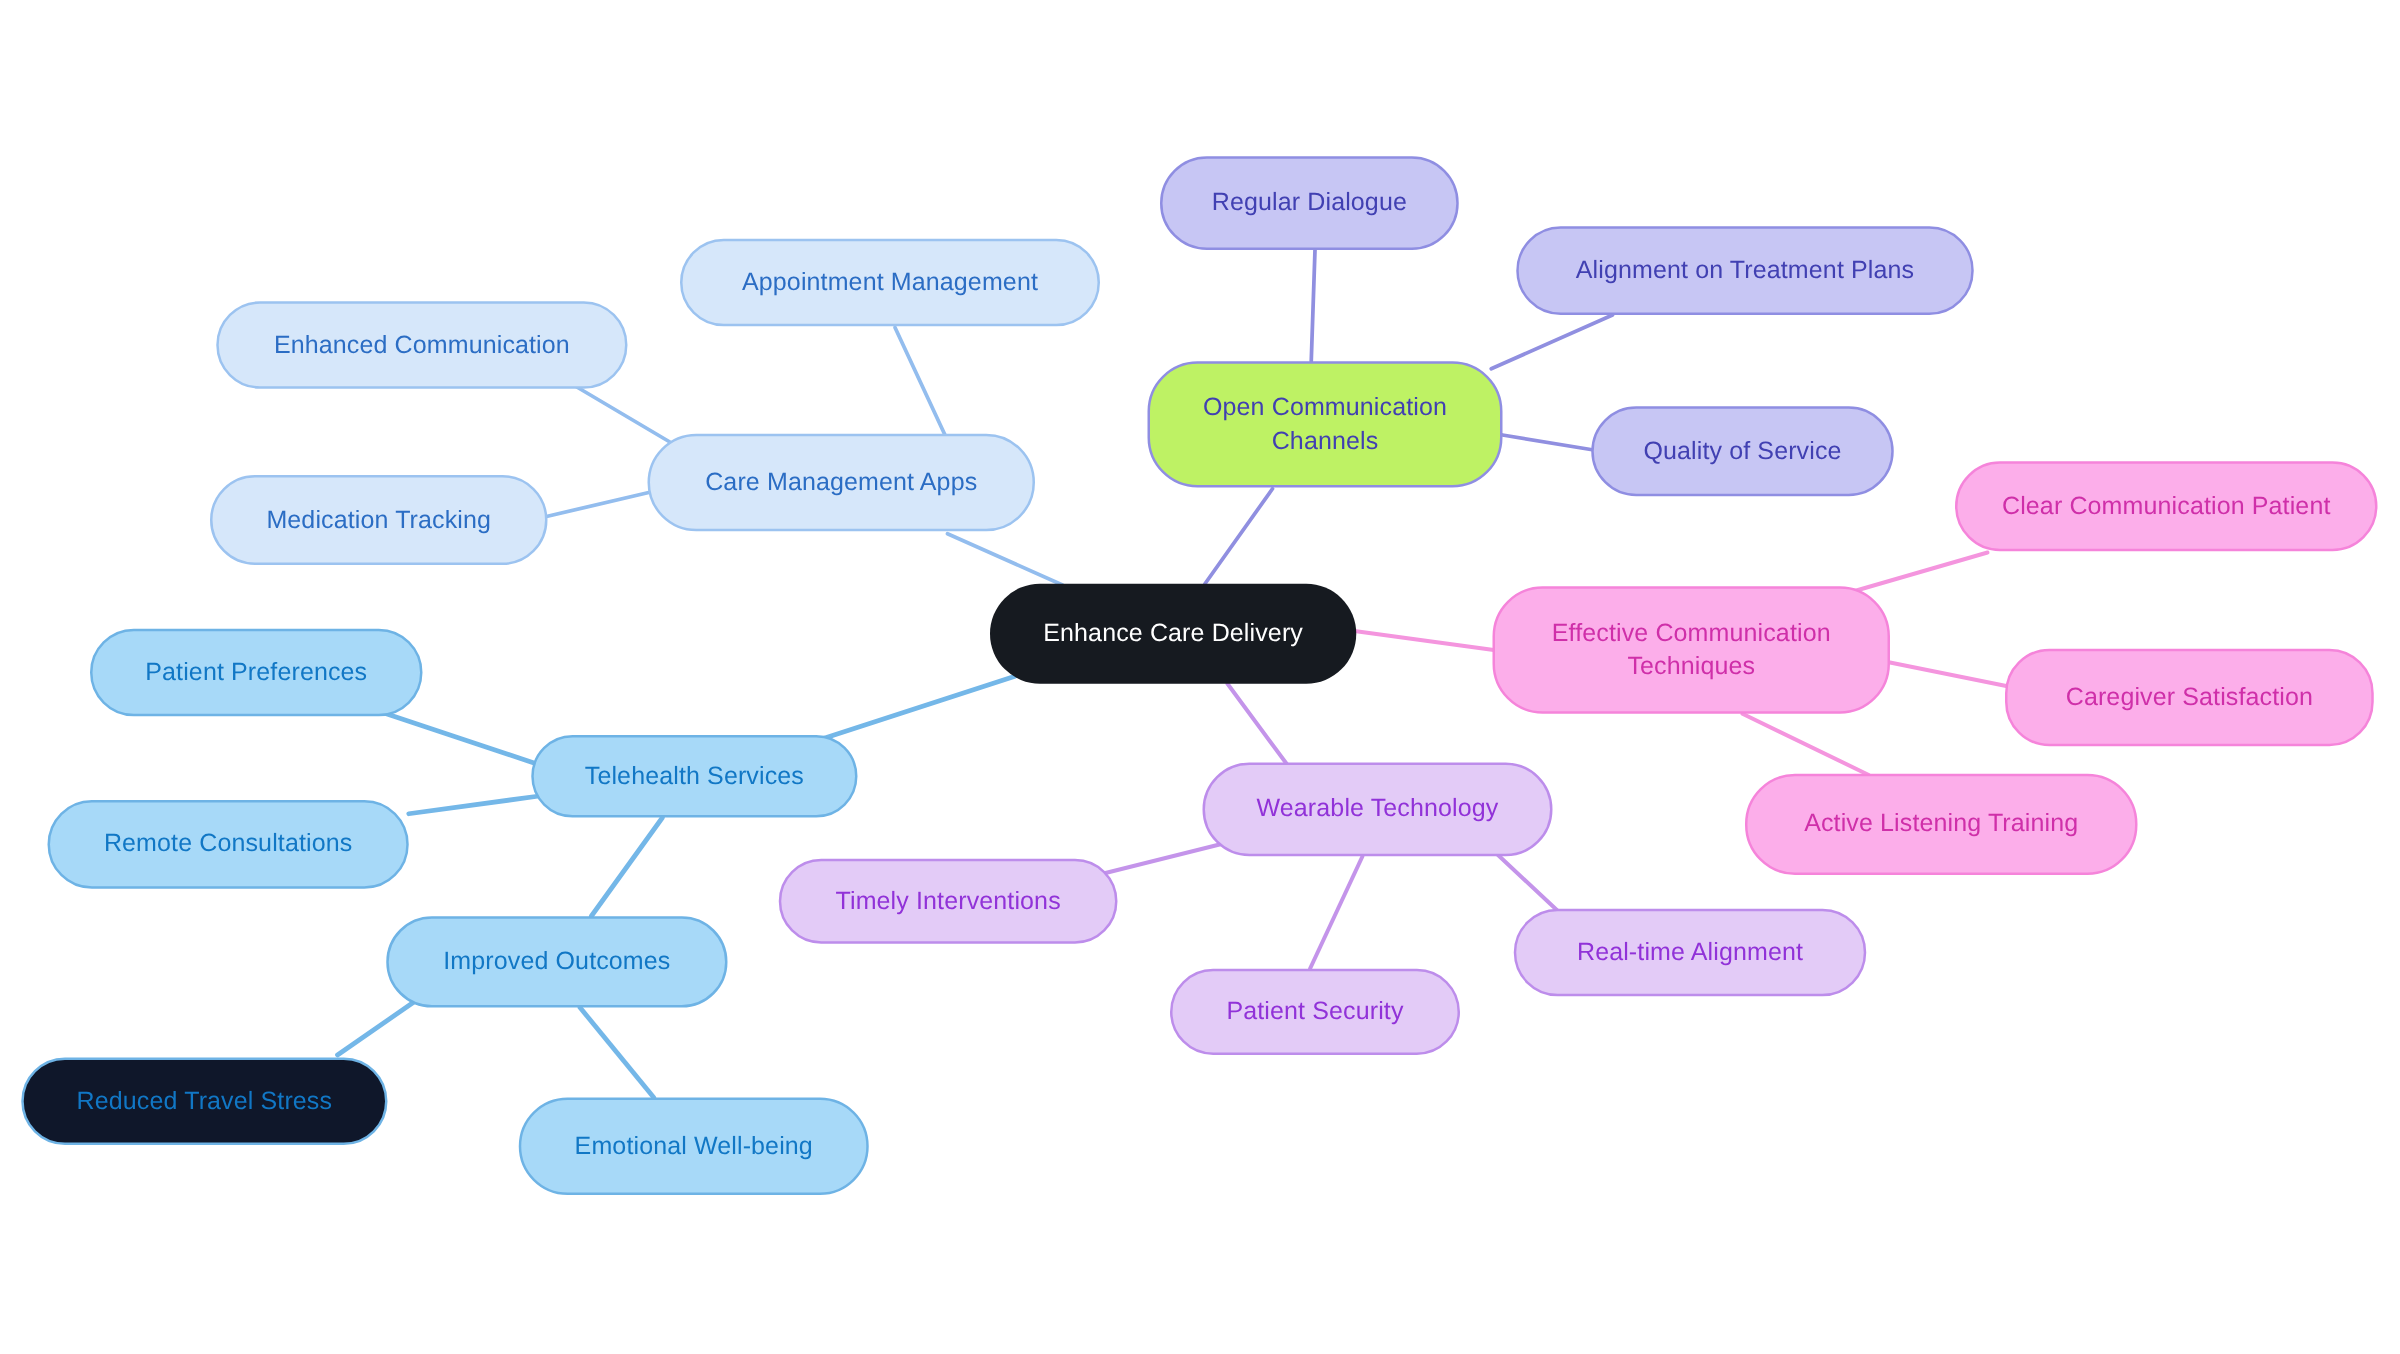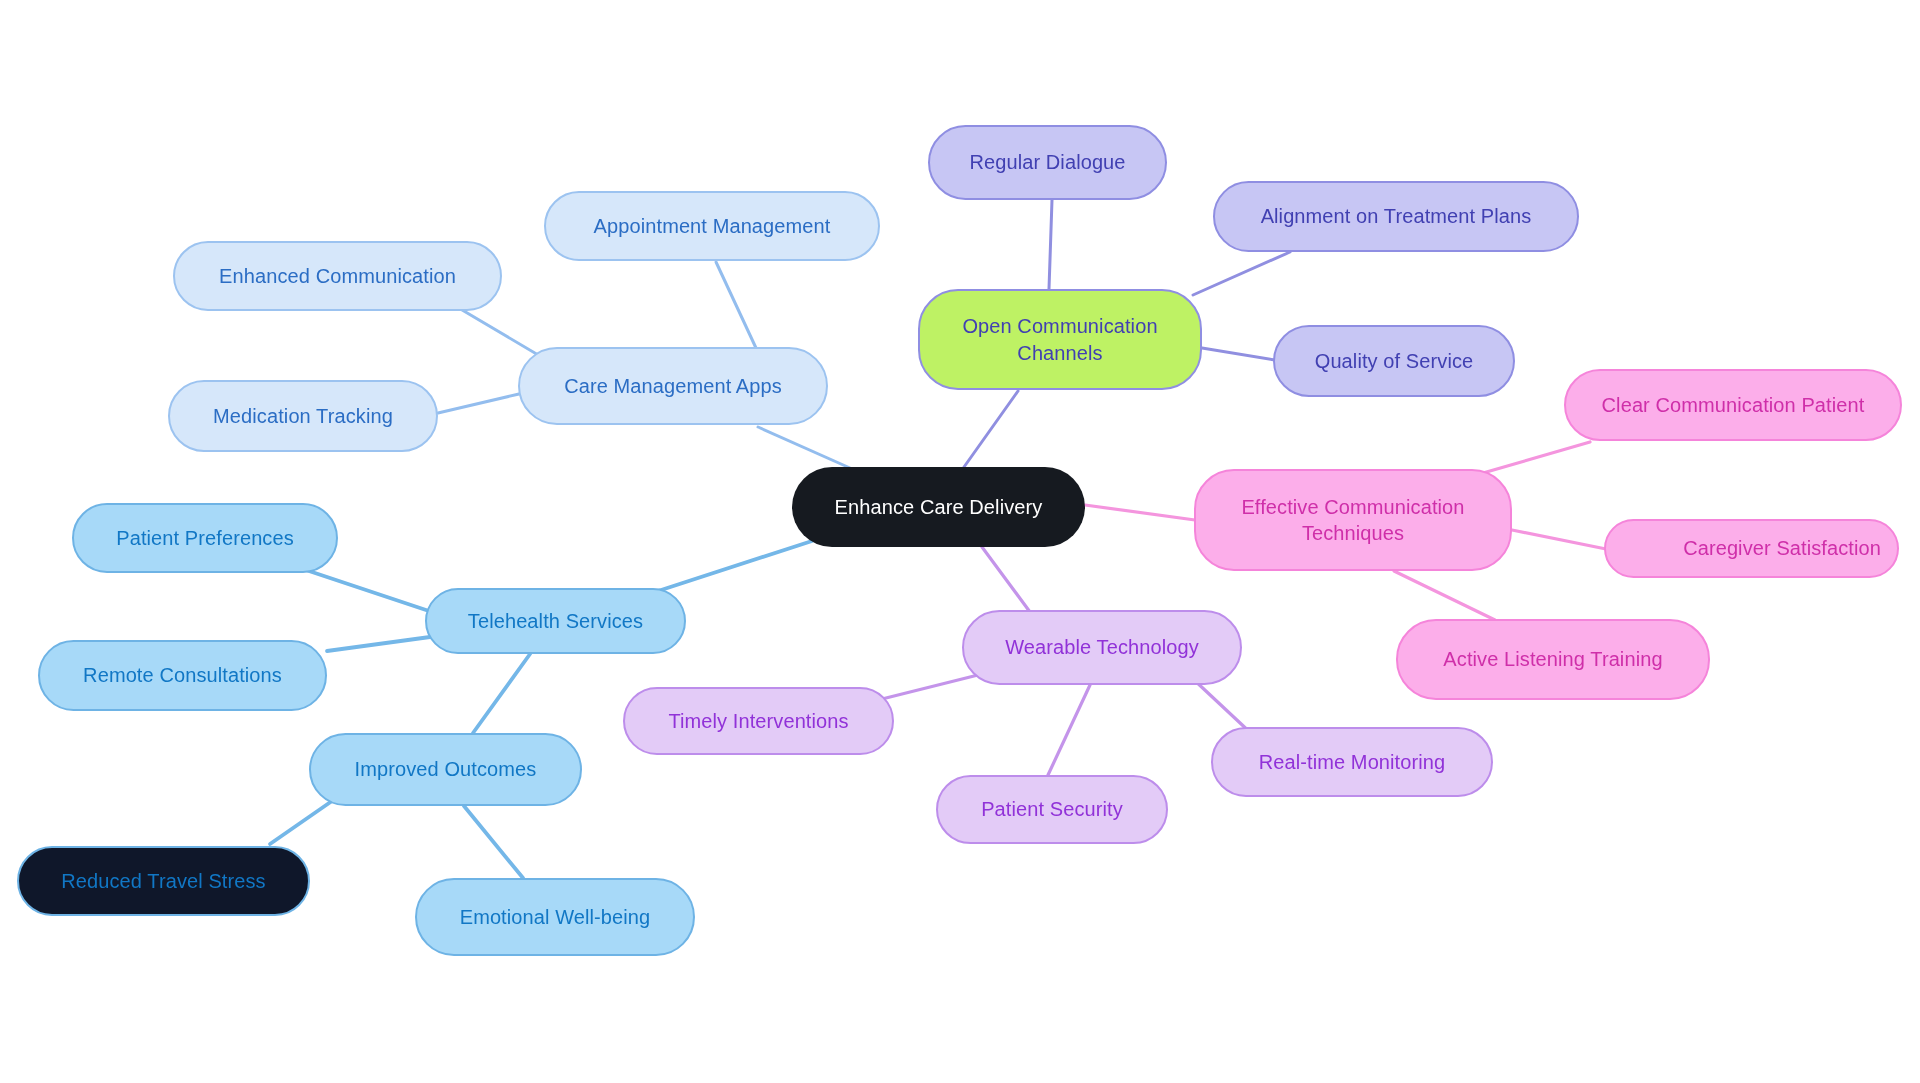--- a/index.html
+++ b/index.html
@@ -94,21 +94,21 @@
     </div>
     <div class="node" style="left: 1273px; top: 325px; width: 242px; height: 72px; border-radius: 36px; background: rgb(199, 198, 244); border-color: rgb(143, 142, 226); color: rgb(65, 64, 178);">
       <span>Quality of Service</span>
     </div>
     <div class="node" style="left: 1194px; top: 469px; width: 318px; height: 102px; border-radius: 40px; background: rgb(252, 174, 234); border-color: rgb(245, 132, 218); color: rgb(207, 47, 169);">
       <span>Effective Communication Techniques</span>
     </div>
     <div class="node" style="left: 1564px; top: 369px; width: 338px; height: 72px; border-radius: 36px; background: rgb(252, 174, 234); border-color: rgb(245, 132, 218); color: rgb(207, 47, 169);">
       <span>Clear Communication Patient</span>
     </div>
-    <div class="node" style="left: 1604px; top: 519px; width: 295px; height: 59px; border-radius: 35.5px; background: rgb(252, 174, 234); border-color: rgb(245, 132, 218); color: rgb(207, 47, 169); justify-content: flex-end;">
+    <div class="node" style="left: 1604px; top: 519px; width: 295px; height: 78px; border-radius: 35.5px; background: rgb(252, 174, 234); border-color: rgb(245, 132, 218); color: rgb(207, 47, 169);">
       <span>Caregiver Satisfaction</span>
     </div>
     <div class="node" style="left: 1396px; top: 619px; width: 314px; height: 81px; border-radius: 40px; background: rgb(252, 174, 234); border-color: rgb(245, 132, 218); color: rgb(207, 47, 169); text-align: center;">
       <span>Active Listening Training</span>
     </div>
     <div class="node" style="left: 425px; top: 588px; width: 261px; height: 66px; border-radius: 33px; background: rgb(167, 217, 248); border-color: rgb(110, 179, 229); color: rgb(17, 119, 197);">
       <span>Telehealth Services</span>
     </div>
     <div class="node" style="left: 72px; top: 503px; width: 266px; height: 70px; border-radius: 35px; background: rgb(167, 217, 248); border-color: rgb(110, 179, 229); color: rgb(17, 119, 197);">
       <span>Patient Preferences</span>
@@ -128,15 +128,15 @@
     <div class="node" style="left: 962px; top: 610px; width: 280px; height: 75px; border-radius: 37.5px; background: rgb(227, 203, 247); border-color: rgb(189, 141, 235); color: rgb(145, 50, 216);">
       <span>Wearable Technology</span>
     </div>
     <div class="node" style="left: 623px; top: 687px; width: 271px; height: 68px; border-radius: 34px; background: rgb(227, 203, 247); border-color: rgb(189, 141, 235); color: rgb(145, 50, 216);">
       <span>Timely Interventions</span>
     </div>
     <div class="node" style="left: 936px; top: 775px; width: 232px; height: 69px; border-radius: 34.5px; background: rgb(227, 203, 247); border-color: rgb(189, 141, 235); color: rgb(145, 50, 216);">
       <span>Patient Security</span>
     </div>
     <div class="node" style="left: 1211px; top: 727px; width: 282px; height: 70px; border-radius: 35px; background: rgb(227, 203, 247); border-color: rgb(189, 141, 235); color: rgb(145, 50, 216);">
-      <span>Real-time Monitoring</span>
+      <span>Real-time Alignment</span>
     </div>
   </div>
 
 </body></html>

